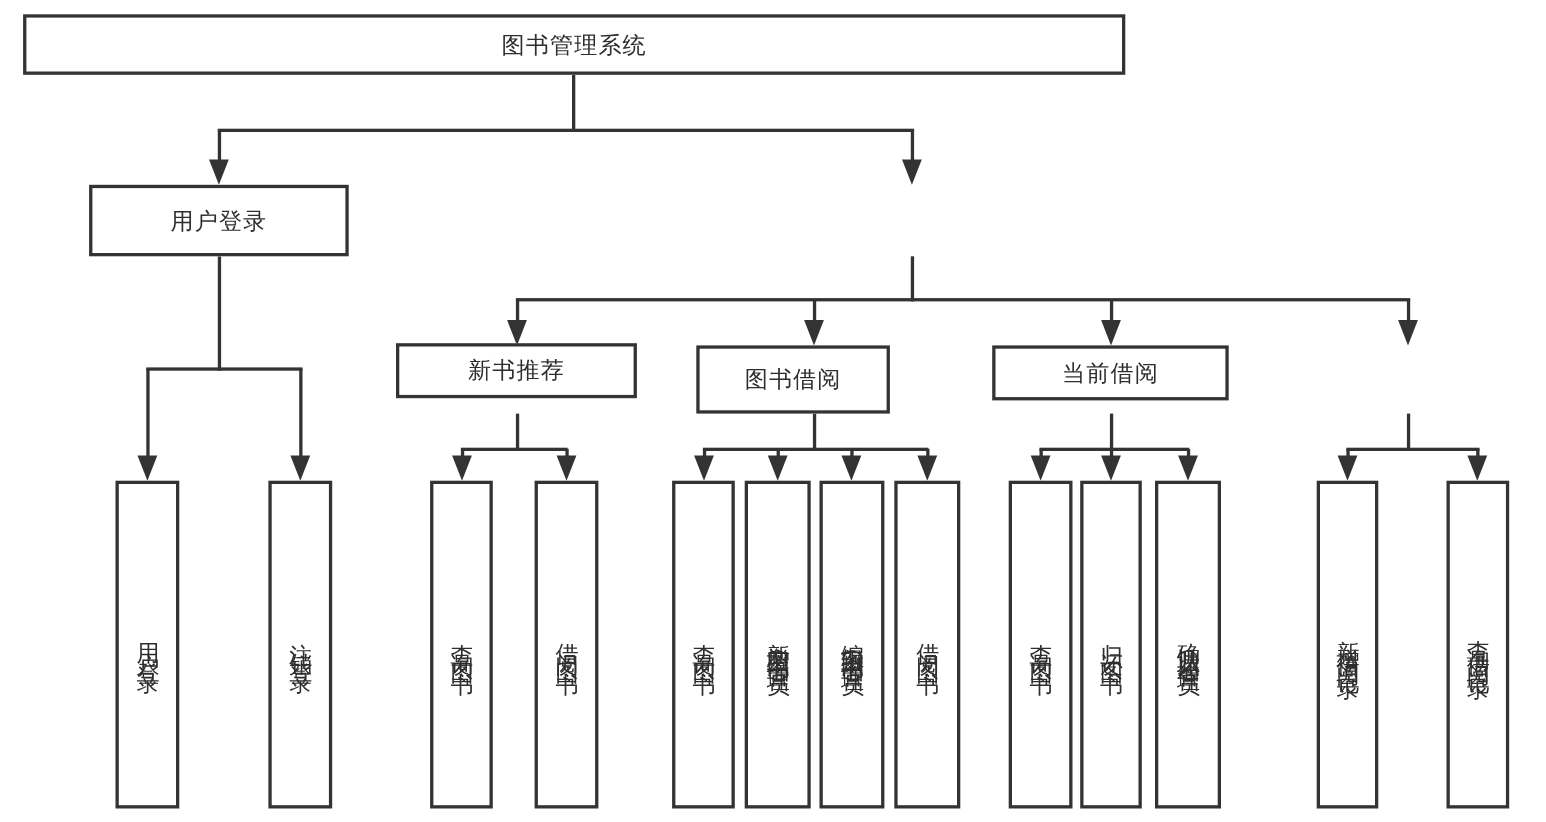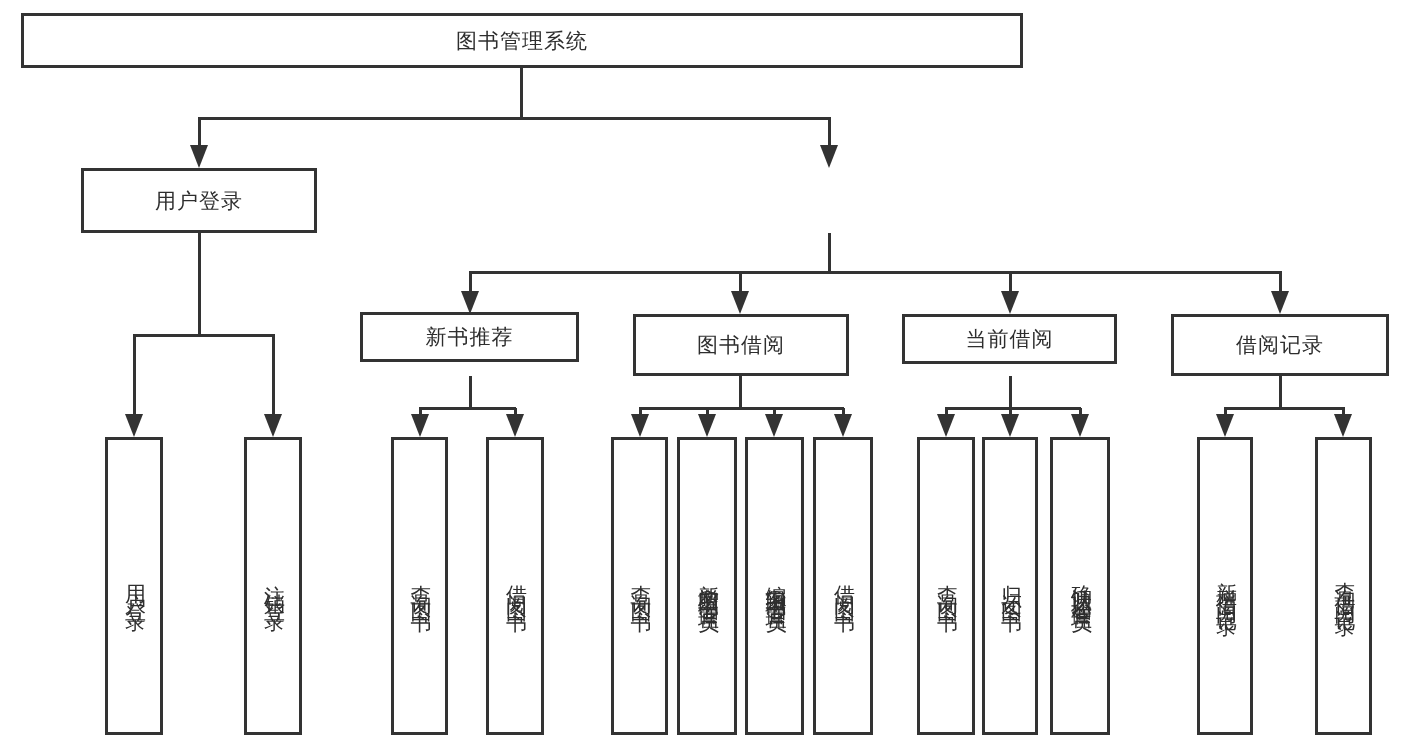--- a/index.html
+++ b/index.html
@@ -5,21 +5,21 @@
   html, body {
     margin: 0;
     padding: 0;
     background: #ffffff;
   }
   .canvas {
     position: relative;
     width: 1405px;
     height: 747px;
     background: var(--bg, #ffffff);
-    font-family: Liberation Mono, monospace;
+    font-family: Liberation Sans, sans-serif;
     overflow: hidden;
   }
   .node {
     position: absolute;
     box-sizing: border-box;
     border: 3px solid var(--line, #333333);
     background: #ffffff;
     display: flex;
     align-items: center;
     justify-content: center;
@@ -126,28 +126,25 @@
     <span class="hlabel">图书管理系统</span>
   </div>
 
   <div class="node" style="left:81px;top:168px;width:236px;height:65px">
     <span class="hlabel">用户登录</span>
   </div>
 
   <div class="node" style="left:360px;top:312px;width:219px;height:50px">
     <span class="hlabel">新书推荐</span>
   </div>
-  <div class="node" style="left:633px;top:314px;width:216px;height:62px">
+  <div class="node" style="left:633px;top:314px;width:176px;height:62px">
     <span class="hlabel">图书借阅</span>
   </div>
   <div class="node" style="left:902px;top:314px;width:215px;height:50px">
     <span class="hlabel">当前借阅</span>
-  </div>
-  <div class="node" style="left:1171px;top:314px;width:218px;height:62px">
-    <span class="hlabel">借阅记录</span>
   </div>
 
   <div class="node" style="left:105px;top:437px;width:58px;height:298px">
     <span class="vlabel">用户登录</span>
   </div>
   <div class="node" style="left:244px;top:437px;width:58px;height:298px">
     <span class="vlabel">注销登录</span>
   </div>
 
   <div class="node" style="left:391px;top:437px;width:57px;height:298px">

